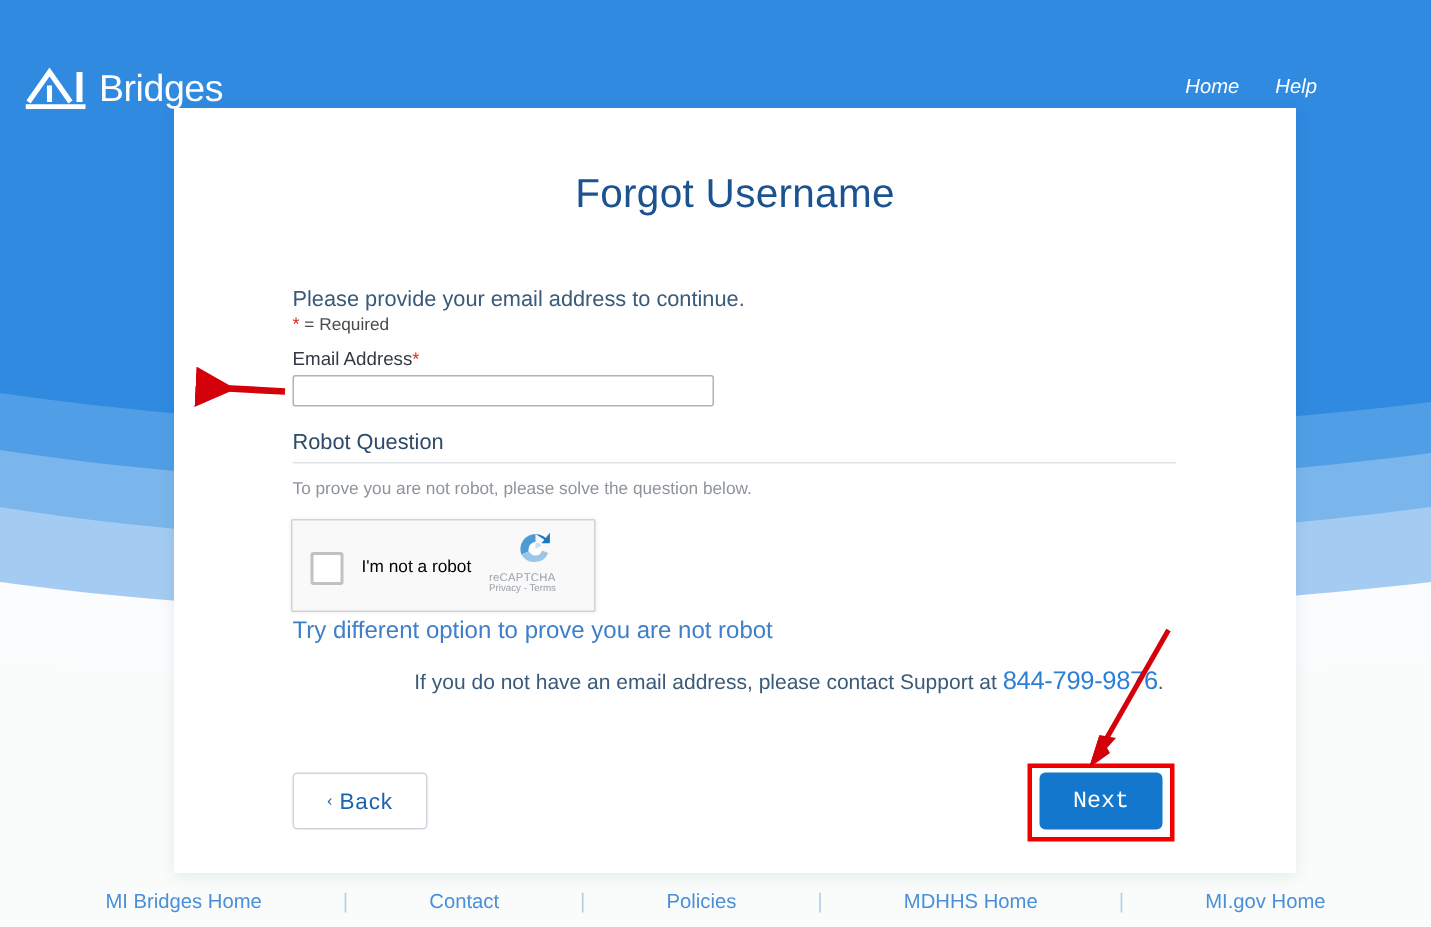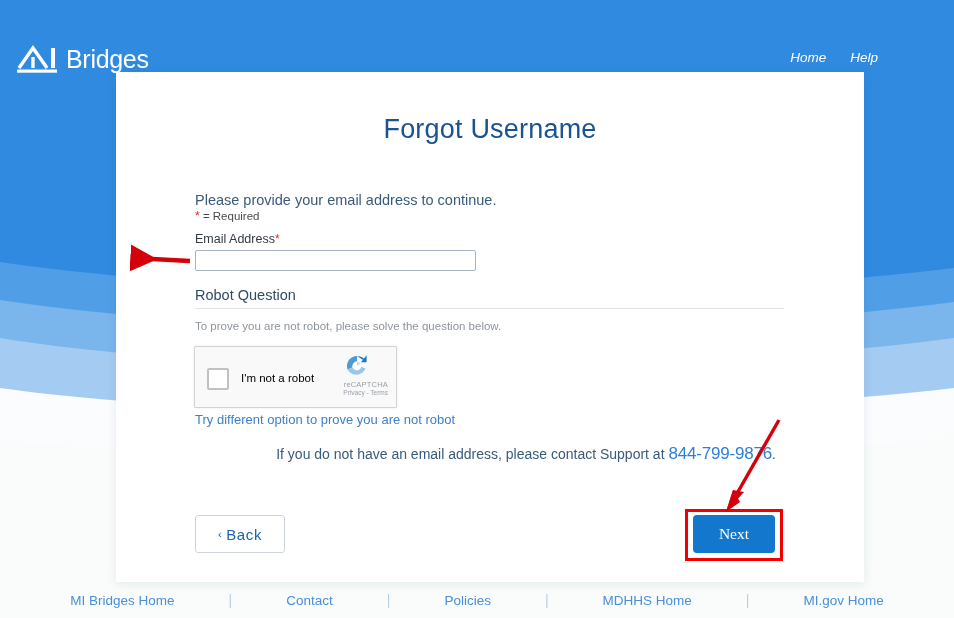--- a/index.html
+++ b/index.html
@@ -125,32 +125,32 @@
     background: #fff;
     border: 2px solid #c1c1c1;
     border-radius: 2px;
   }
   #recaptcha-label {
     position: absolute; left: 46px; top: 25px;
     font-size: 11.5px; color: #000;
   }
   #recaptcha-brand {
     position: absolute; right: 8px; top: 6px;
-    width: 62px; text-align: right;
+    width: 62px; text-align: left;
   }
   #recaptcha-logo { display: block; margin: 0 auto; }
   #recaptcha-name {
     font-size: 7.5px; color: #9aa0a6; letter-spacing: 0.2px;
     margin-top: 1px;
   }
   #recaptcha-legal { font-size: 6.5px; color: #9aa0a6; }
 
   #try-different {
     position: absolute; left: 79px; top: 340px;
-    font-size: 13px; color: #3f7fc8;
+    font-size: 16px; color: #3f7fc8;
     text-decoration: none;
   }
 
   #support-line {
     position: absolute; left: 0; top: 372px; width: 748px;
     text-align: center;
     font-size: 14px; color: #3a5a7a; margin-left: 36px;
   }
   #support-phone {
     color: #2c7fd4; font-size: 17px; letter-spacing: -0.2px;
@@ -171,21 +171,21 @@
   }
   #back-chevron { font-size: 11px; }
 
   #next-btn {
     position: absolute; left: 0; top: 0;
     width: 82px; height: 38px;
     background: #1277cd;
     border: none; border-radius: 4px;
     color: #ffffff; font-size: 15.5px;
     cursor: pointer;
-    font-family: Liberation Serif, serif;
+    font-family: Liberation Mono, monospace;
   }
   #next-wrap {
     position: absolute; left: 577px; top: 443px;
     width: 82px; height: 38px;
   }
 
   
   #next-highlight {
     position: absolute;
     left: 685px; top: 509px;

